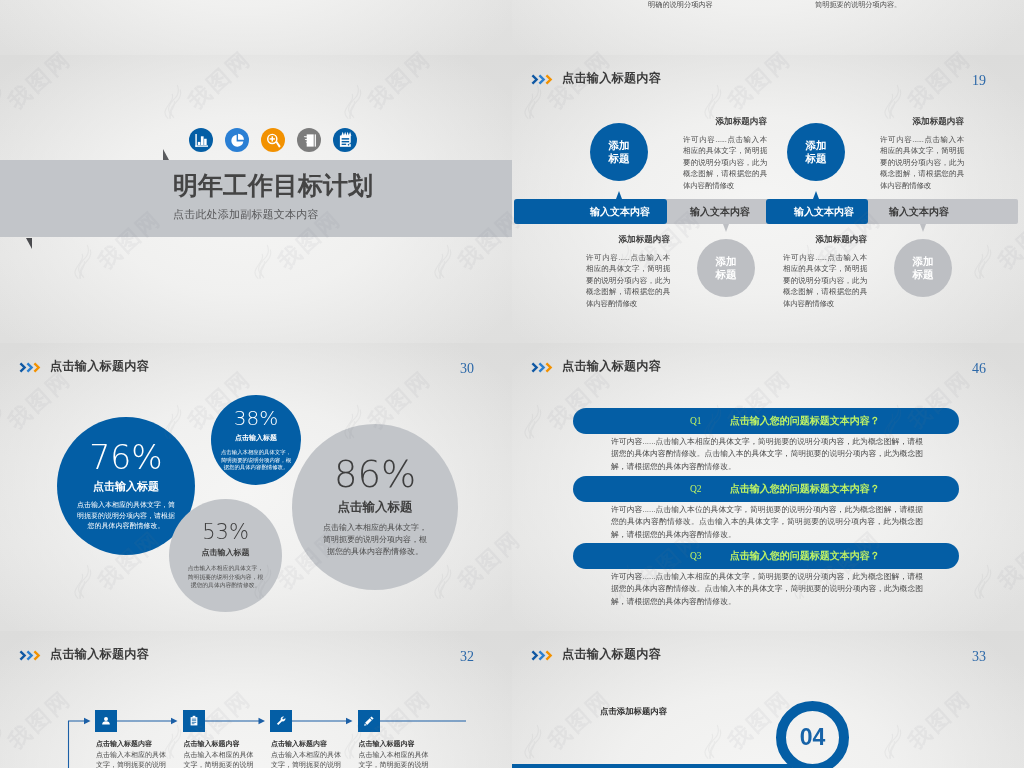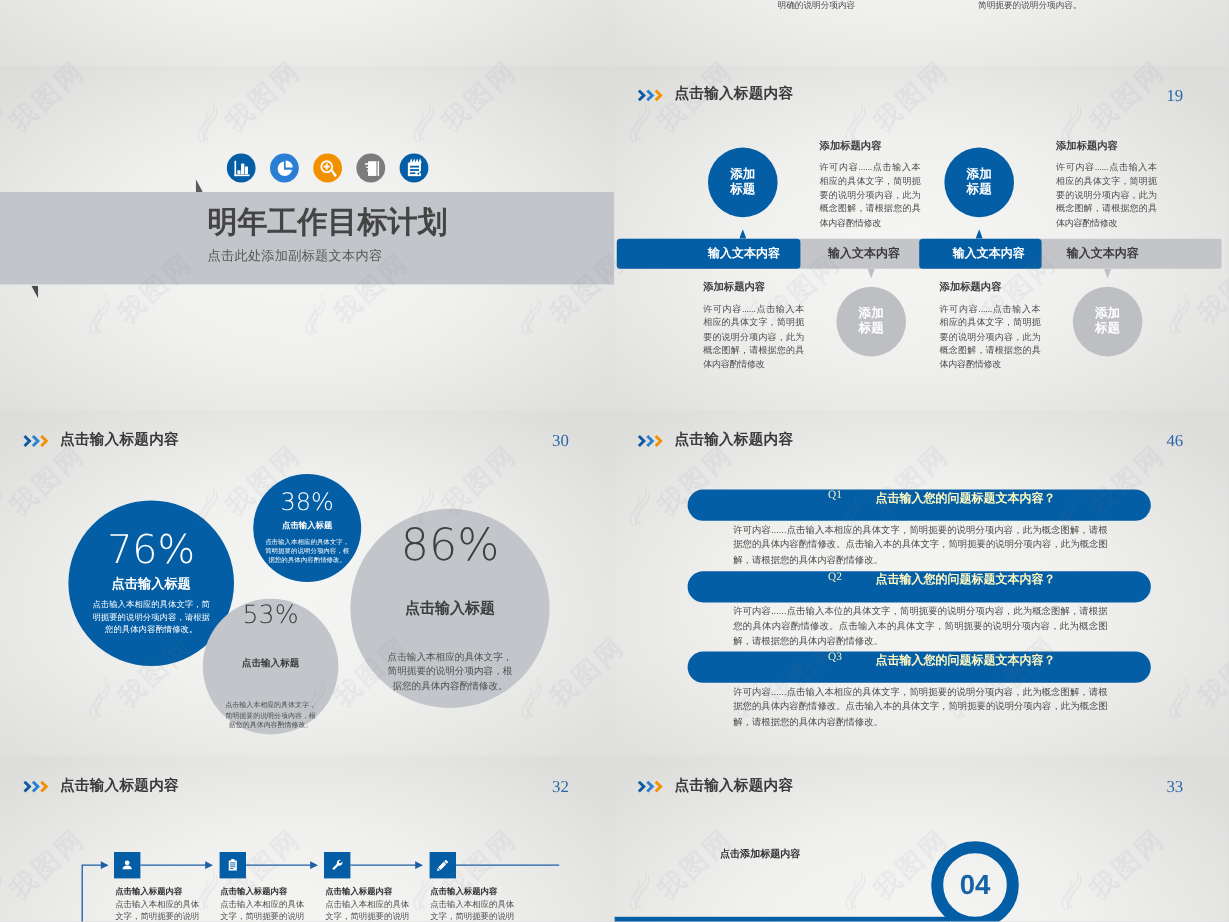--- a/index.html
+++ b/index.html
@@ -61,46 +61,46 @@
      letter-spacing:0px;line-height:28px;}
   .div-sub{position:absolute;left:173px;top:153px;font-size:11px;color:#58585a;letter-spacing:.2px;line-height:13px;}
 
   
   .tl-circle{position:absolute;width:58px;height:58px;border-radius:50%;
      display:flex;align-items:center;justify-content:center;text-align:center;
      font-size:10.5px;font-weight:bold;line-height:13.5px;color:#fff;}
   .tl-circle span{display:block;width:26px;}
   .tl-c-blue{background:#045ea5;}
   .tl-c-gray{background:#bdbfc3;}
-  .tl-cap{font-size:8.6px;font-weight:bold;color:#3f3f3f;text-align:left;margin-bottom:8px;line-height:10px;}
+  .tl-cap{font-size:8.6px;font-weight:bold;color:#3f3f3f;text-align:right;margin-bottom:8px;line-height:10px;}
   .tl-body{font-size:7.5px;line-height:11.4px;color:#4b4b4b;text-align:justify;letter-spacing:-0.2px;}
   .tl-txt{position:absolute;}
   .tl-bars{position:absolute;left:0;top:144px;width:512px;height:25px;}
   .tl-barbg{position:absolute;left:2px;top:0;width:504px;height:25px;background:#c3c5c9;border-radius:2px;}
   .tl-bar{position:absolute;top:0;height:25px;font-size:10px;font-weight:bold;color:#fff;border-radius:3px;}
   .tl-bar span{position:absolute;top:0;line-height:25px;white-space:nowrap;}
   .tl-b-blue{background:#045ea5;}
   .tl-b-gray{background:transparent;color:#3c3c3c;}
   .tl-ptr{position:absolute;width:6px;height:8px;}
   .tl-ptr-up{background:#045ea5;clip-path:polygon(50% 0, 100% 100%, 0 100%);}
   .tl-ptr-dn{background:#bdbfc3;clip-path:polygon(0 0, 100% 0, 50% 100%);}
 
   
   .pc{position:absolute;border-radius:50%;display:flex;flex-direction:column;
       align-items:center;justify-content:center;text-align:center;}
   .pc-blue{background:#035ea5;color:#fff;}
-  .pc-gray{background:#c2c5c9;color:#3e3e3e;gap:20px;}
+  .pc-gray{background:#c2c5c9;color:#3e3e3e;}
   .pc-val{font-weight:300;line-height:1.05;font-family:"DejaVu Sans",sans-serif;}
   .pc-title{font-weight:bold;margin-top:4px;}
   .pc-body{margin-top:6px;text-align:center;}
   .pc-gray .pc-body{color:#4d4d4d;}
 
   
   .qa-pill{position:absolute;left:61px;width:386px;height:26px;background:#045ea5;
-     border-radius:13px;display:flex;color:#fef9c3;}
+     border-radius:13px;display:flex;align-items:center;color:#bef264;}
   .qa-lbl{margin-left:117px;font-size:9.5px;font-family:"Liberation Serif",serif;}
   .qa-q{margin-left:28px;font-size:10px;font-weight:bold;}
   .qa-ans{position:absolute;left:99px;width:312px;font-size:7.8px;line-height:12.3px;
      color:#4a4a4a;text-align:justify;}
 
   
   .pf-lines{position:absolute;left:0;top:0px;}
   .pf-box{position:absolute;top:79px;width:22px;height:22px;background:#045ea5;
      display:flex;align-items:center;justify-content:center;}
   .pf-txt{position:absolute;top:108px;width:75px;}

